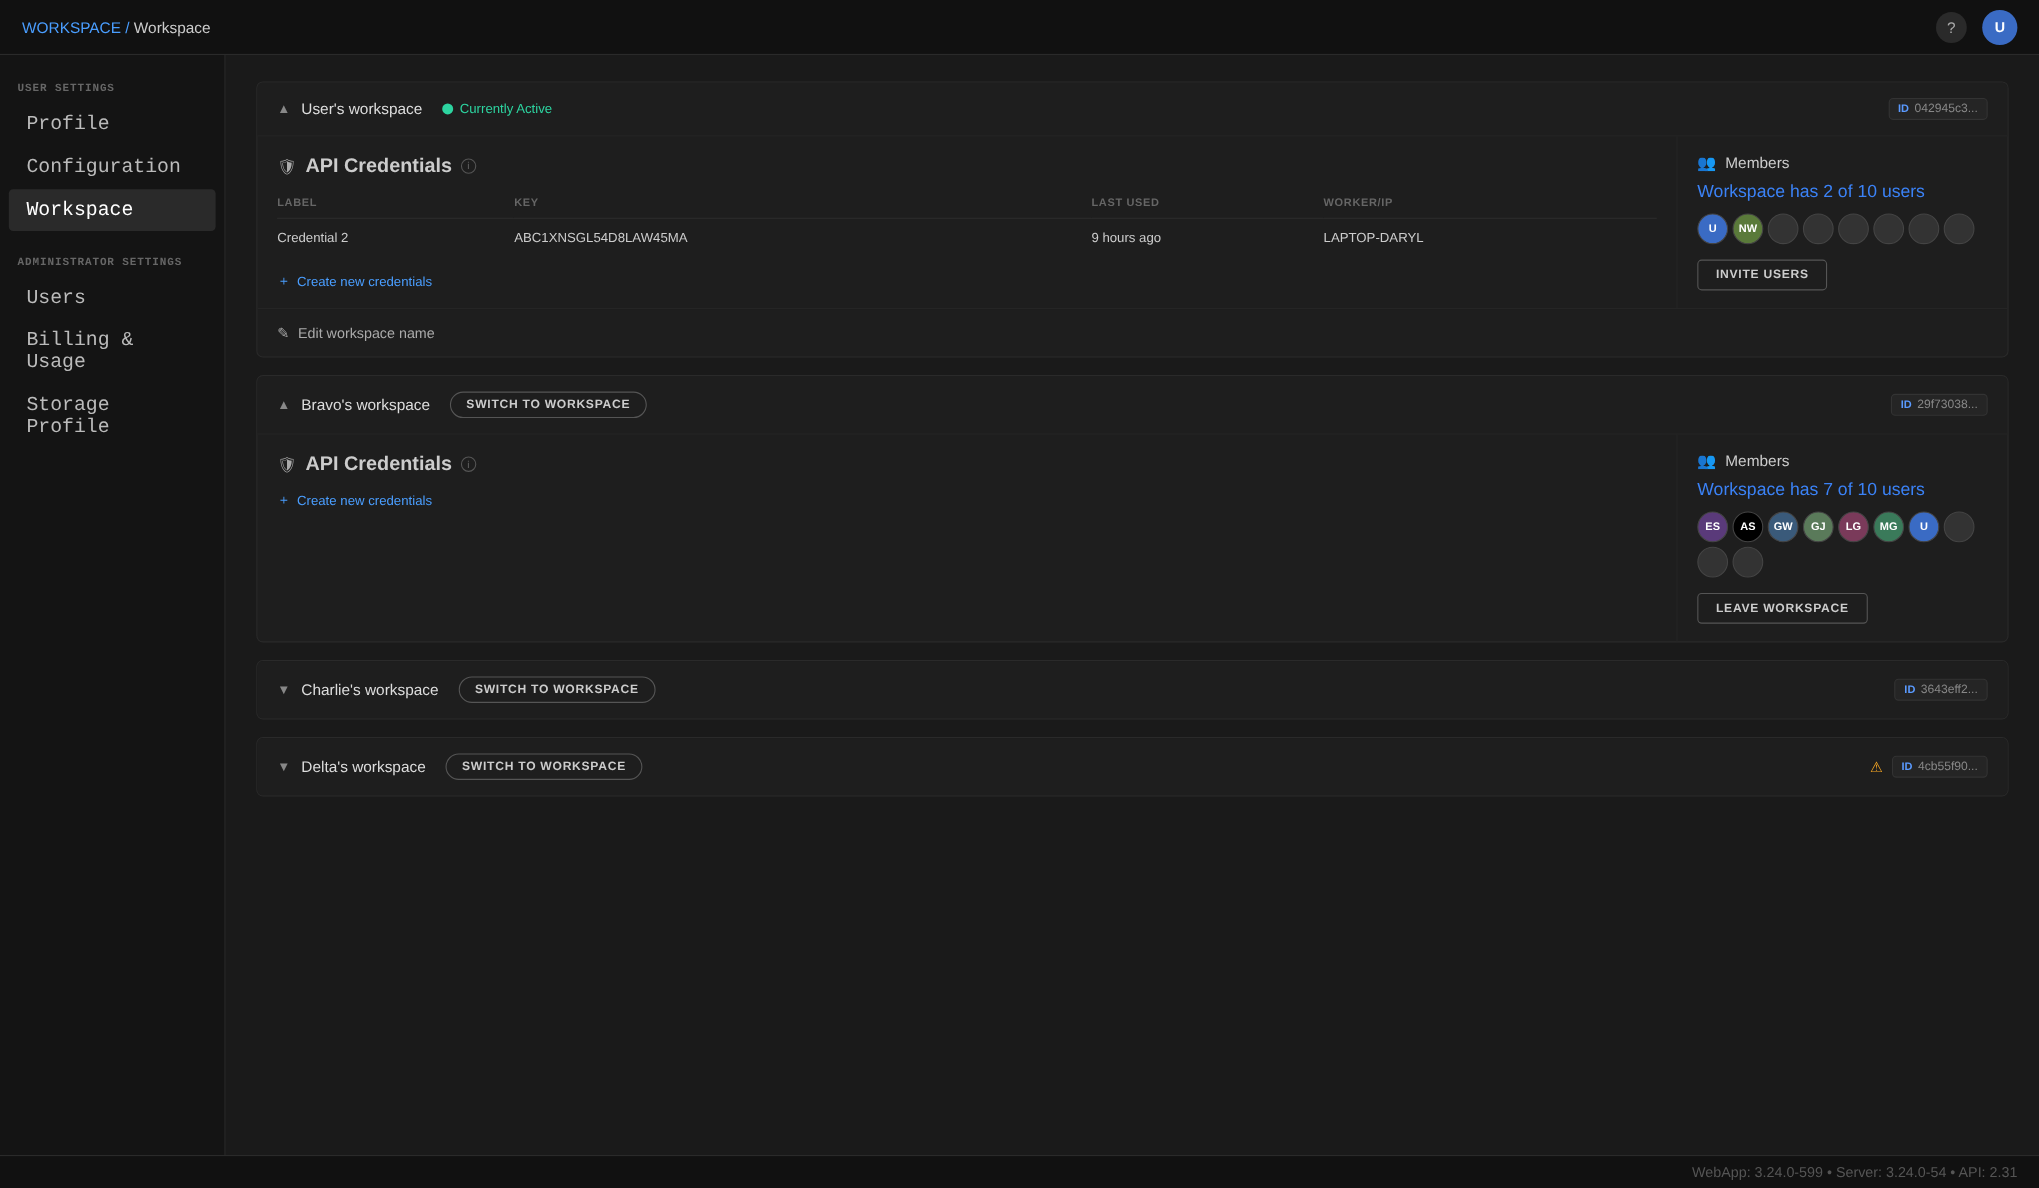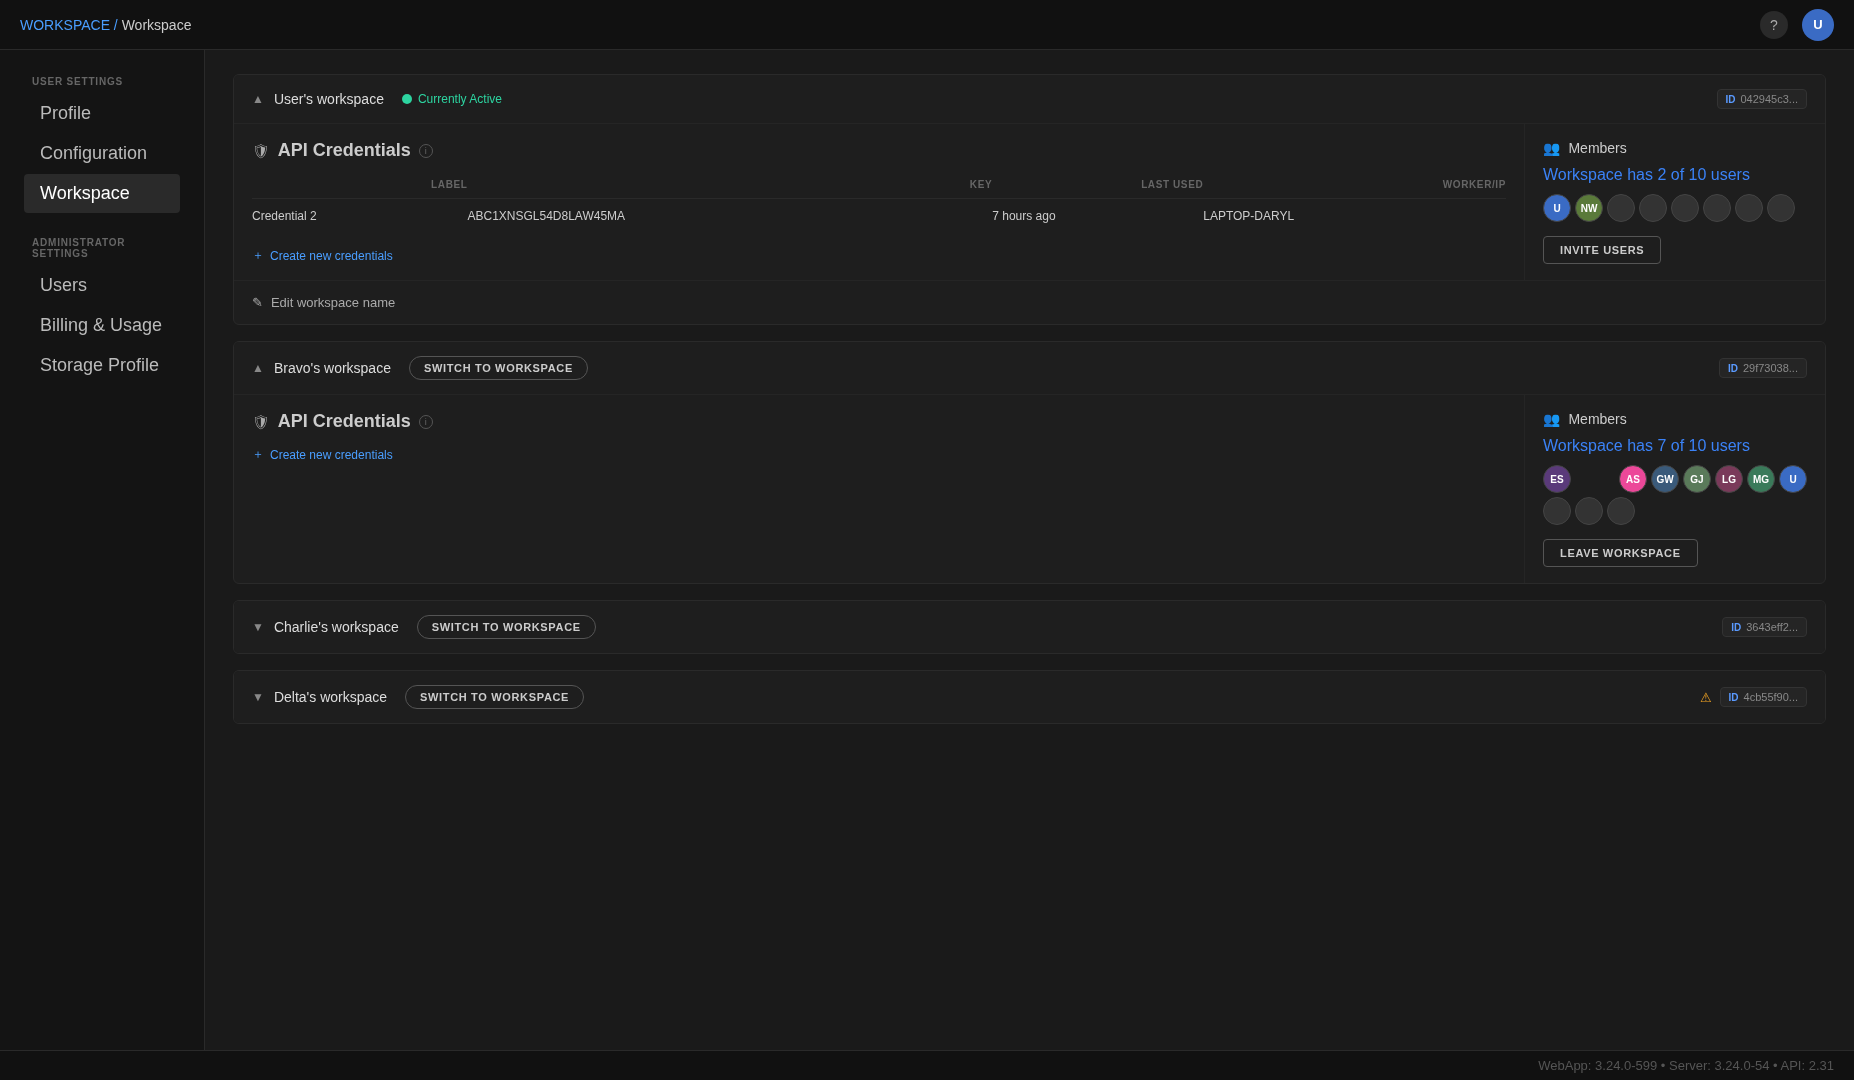--- a/index.html
+++ b/index.html
@@ -60,23 +60,24 @@
       display: flex;
       margin-top: 50px;
       height: calc(1080px - 50px);
     }
 
     
     .sidebar {
       width: 205px;
       background: #141414;
       border-right: 1px solid #2a2a2a;
-      padding: 16px 16px;
+      padding: 16px 0;
       flex-shrink: 0;
       height: 100%;
+      font-family: Liberation Mono, monospace;
     }
     .sidebar-section-label {
       font-size: 10px;
       color: #666;
       letter-spacing: 0.08em;
       font-weight: 600;
       padding: 10px 16px 6px 16px;
       text-transform: uppercase;
     }
     .sidebar-item {
@@ -222,21 +223,21 @@
       font-size: 9px;
       cursor: pointer;
     }
 
     
     .cred-table {
       width: 100%;
       border-collapse: collapse;
     }
     .cred-table th {
-      text-align: right;
+      text-align: left;
       color: #666;
       font-size: 10px;
       font-weight: 600;
       letter-spacing: 0.06em;
       text-transform: uppercase;
       padding: 4px 0 8px 0;
       border-bottom: 1px solid #2a2a2a;
       margin-left: 23px;
     }
     .cred-table td {
@@ -413,21 +414,21 @@
                 <th>LABEL</th>
                 <th>KEY</th>
                 <th>LAST USED</th>
                 <th>WORKER/IP</th>
               </tr>
             </thead>
             <tbody>
               <tr>
                 <td>Credential 2</td>
                 <td>ABC1XNSGL54D8LAW45MA</td>
-                <td>7 hours ago</td>
+                <td>9 hours ago</td>
                 <td>LAPTOP-DARYL</td>
               </tr>
             </tbody>
           </table>
 
           <div class="create-link">
             <span>＋</span>
             <span>Create new credentials</span>
           </div>
         </div>
@@ -484,21 +485,21 @@
         </div>
 
         <div class="workspace-right">
           <div class="members-title">
             <span>👥</span>
             <span>Members</span>
           </div>
           <div class="members-count">Workspace has 7 of 10 users</div>
           <div class="member-avatars">
             <div class="member-avatar" style="background:#5a3a7a;">ES</div>
-            <div class="member-avatar" style="background:#ec4899;margin-left:44px;">AS</div>
+            <div class="member-avatar" style="background:#000000;">AS</div>
             <div class="member-avatar" style="background:#3a5a7a;">GW</div>
             <div class="member-avatar" style="background:#5a7a5a;">GJ</div>
             <div class="member-avatar" style="background:#7a3a5a;">LG</div>
             <div class="member-avatar" style="background:#3a7a5a;">MG</div>
             <div class="member-avatar" style="background:#3a6bc4;">U</div>
             <div class="member-avatar avatar-empty"></div>
             <div class="member-avatar avatar-empty"></div>
             <div class="member-avatar avatar-empty"></div>
           </div>
           <button class="action-btn">LEAVE WORKSPACE</button>

